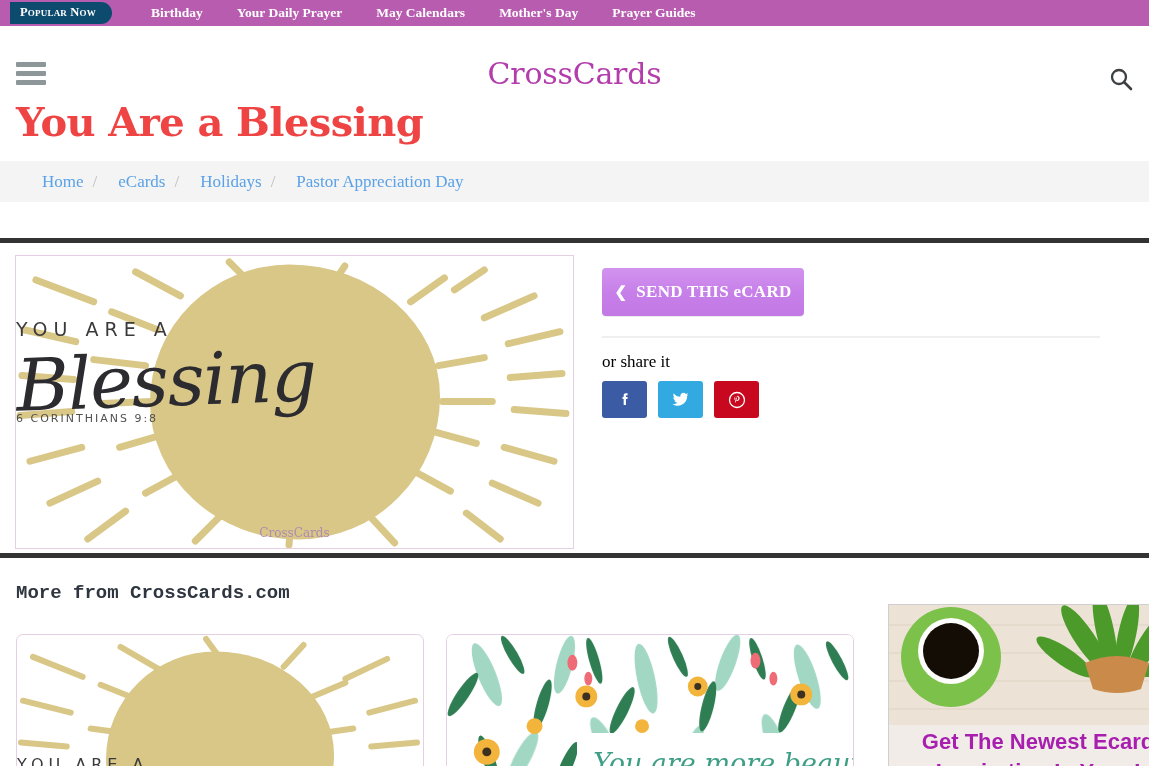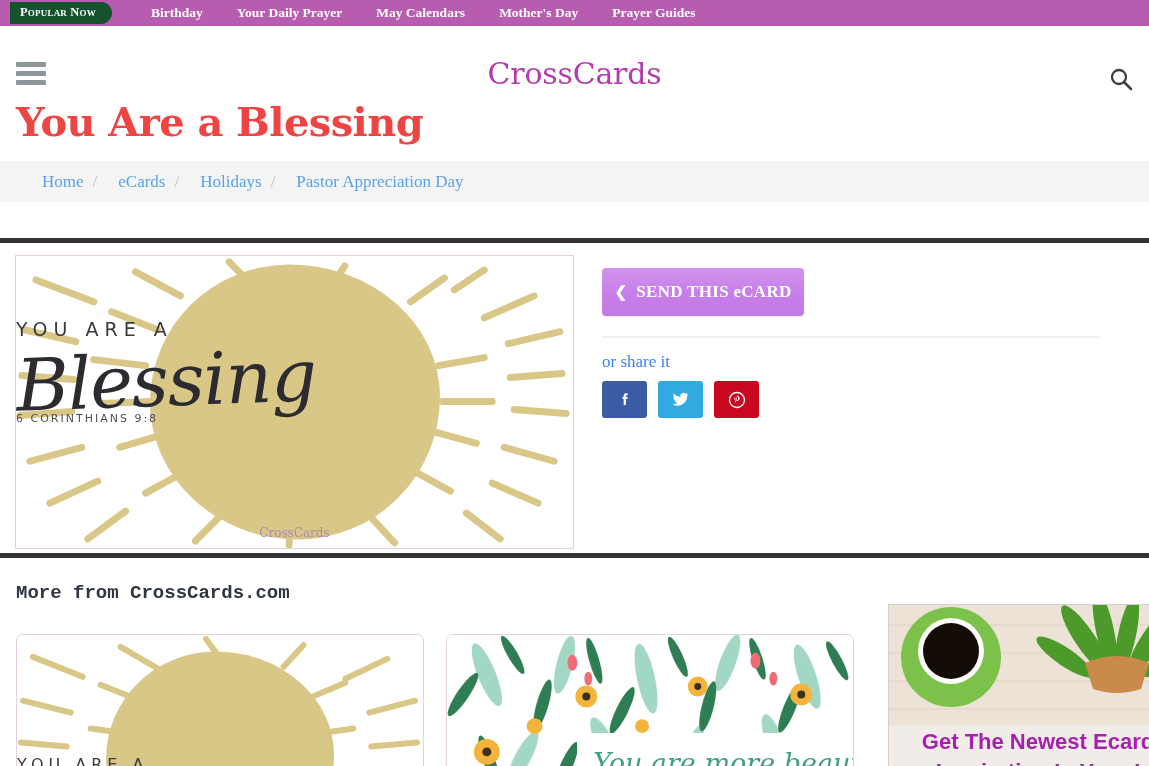--- a/index.html
+++ b/index.html
@@ -14,21 +14,21 @@
   .popular-bar {
     position: relative;
     height: 26px;
     background: #b85cb0;
     display: flex;
     align-items: center;
     padding-left: 10px;
     overflow: hidden;
   }
   .popular-badge {
-    background: #14532d;
+    background: #0c4a6e;
     color: #ffffff;
     font-family: "Liberation Serif", serif;
     font-weight: bold;
     font-size: 12.5px;
     letter-spacing: 0.2px;
     padding: 4px 16px 5px 10px;
     border-radius: 0 13px 13px 0;
     white-space: nowrap;
     line-height: 1;
     font-variant: small-caps;
@@ -234,21 +234,21 @@
   .share-divider {
     margin-top: 20px;
     width: 498px;
     height: 2px;
     background: #efefef;
   }
   .share-label {
     margin-top: 14px;
     font-family: "Liberation Serif", serif;
     font-size: 17px;
-    color: #3b82f6;
+    color: #000000;
   }
   .social-row {
     margin-top: 9px;
     display: flex;
     gap: 11px;
   }
   .social {
     width: 45px; height: 37px;
     border-radius: 3px;
     display: flex;

